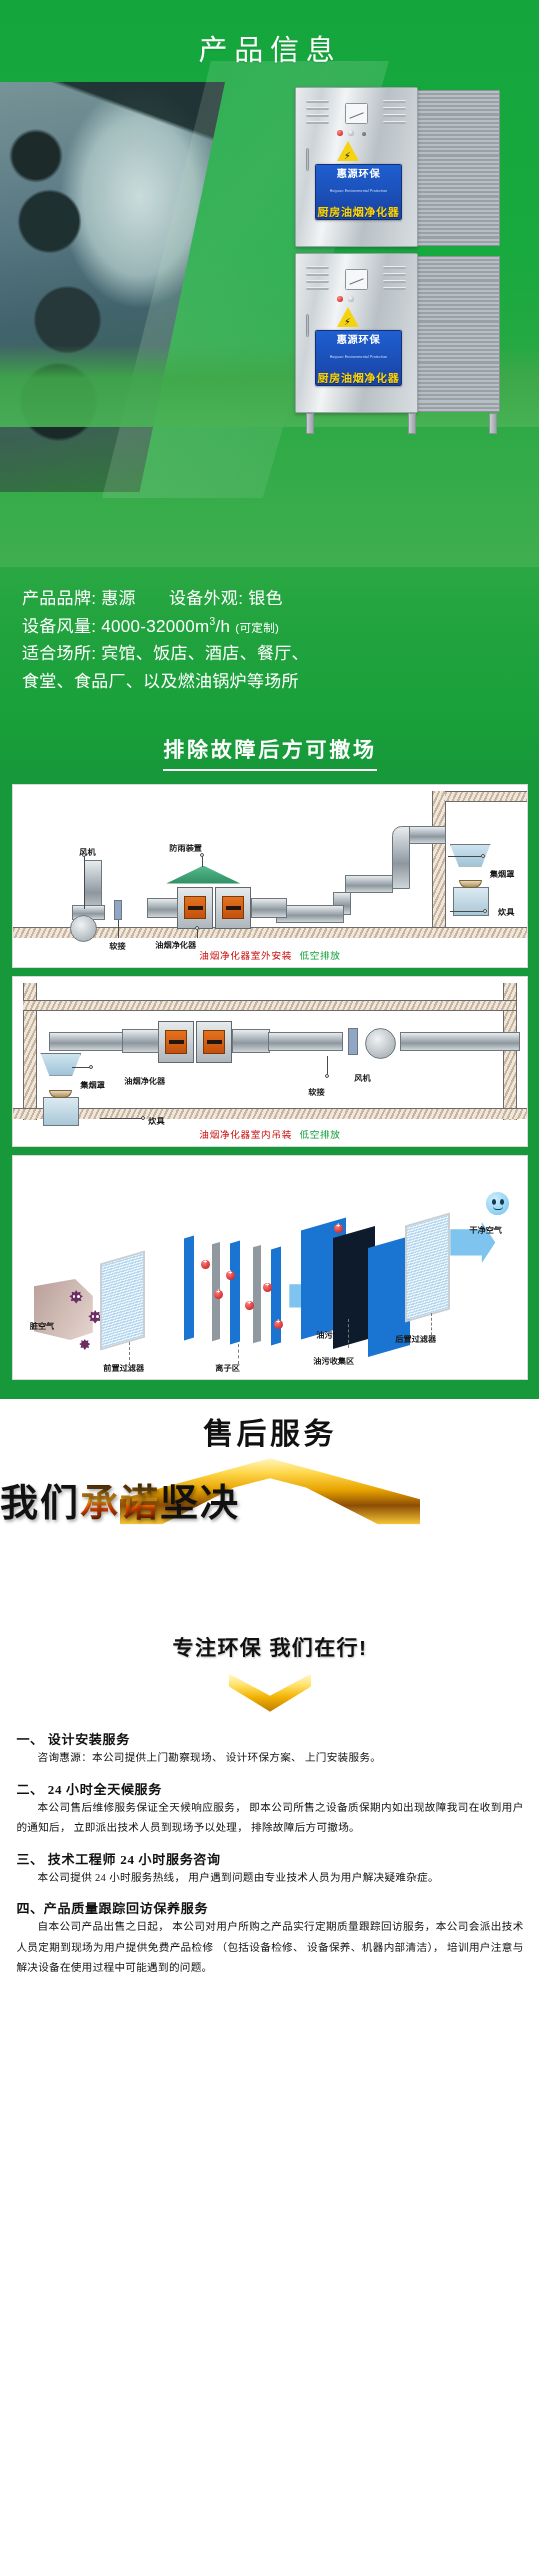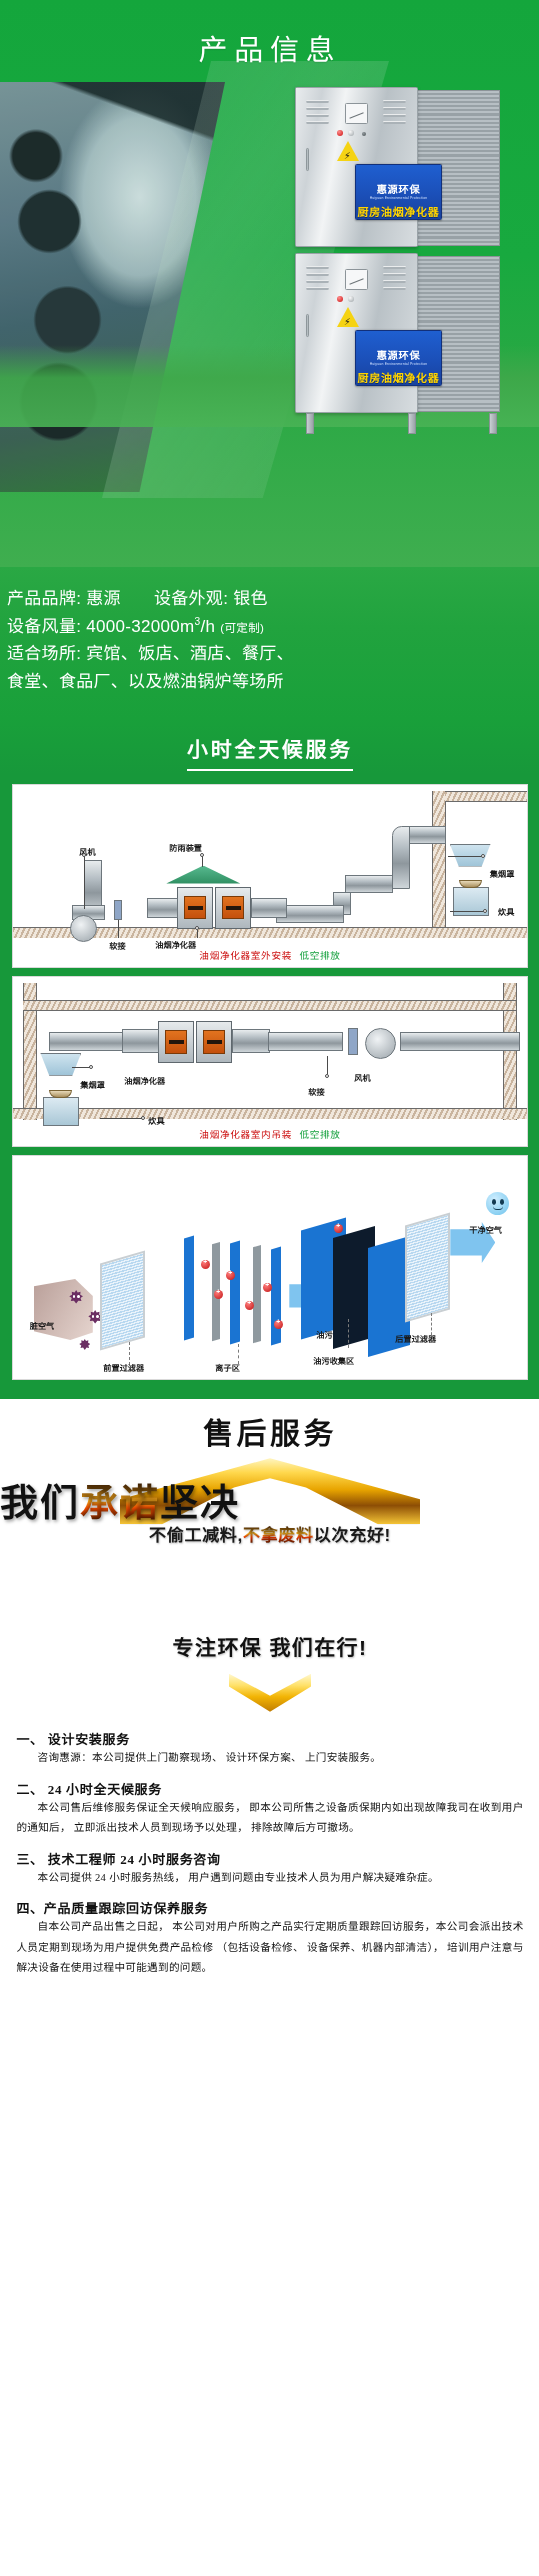--- a/index.html
+++ b/index.html
@@ -84,43 +84,42 @@
   .warn{
     position:absolute; left:41px; top:53px; width:0; height:0;
     border-left:11.6px solid transparent; border-right:11.6px solid transparent;
     border-bottom:20.5px solid #f5d313;
   }
   .warn:after{ content:"\26A1"; position:absolute; left:-4.1px; top:9px; font-size:9.6px; color:#1a1a1a; }
   .label-plate{
     position:absolute; left:19px; top:76px; width:87px; height:56px;
     background:linear-gradient(180deg,#1f5fd0 0%,#1b4fb8 55%,#18429e 100%);
     border:0.7px solid #12307a; border-radius:1.4px;
-    display:flex; flex-direction:column; align-items:center; justify-content:flex-end;
+    display:flex; flex-direction:column; align-items:center; justify-content:space-between;
     box-shadow:0 0.7px 2px rgba(0,0,0,.3);
-    margin-left:40px;
   }
   .label-plate .l1{ color:#ffffff; font-size:10.2px; font-weight:bold; letter-spacing:0.7px; }
   .label-plate .l1s{ color:#cfe0ff; font-size:3.4px; letter-spacing:0.2px; margin-top:0.7px; }
   .label-plate .l2{ color:#ffd400; font-size:11px; font-weight:bold; letter-spacing:0.7px; margin-top:2.7px;
     text-shadow:0 0.7px 0 rgba(0,0,0,.35); }
   .handle{ position:absolute; left:9.6px; top:60px; width:3.4px; height:23px; background:#b6bec2; border:0.7px solid #8e979b; border-radius:1.4px;}
   .filterbox{
     position:absolute; left:122px; width:83px;
     background:repeating-linear-gradient(180deg,#b7bfc4 0 2px,#98a1a6 2px 4.1px);
     border:0.7px solid #8c9398;
   }
   .filterbox.top{ top:2.7px; height:156px; }
   .filterbox.bot{ top:169px; height:156px; }
   .legs{ position:absolute; left:4.1px; top:326px; width:198px; height:20.5px; }
   .legs span{ position:absolute; width:8.2px; height:20.5px; background:linear-gradient(90deg,#c8cfd3,#9ba3a8); border:0.7px solid #8b9398; }
 
   
   .specs{
     background:linear-gradient(180deg,#2aa844 0%,#21a33e 40%,#19a03a 100%);
-    padding:18px 18px 23px 7px;
+    padding:18px 18px 23px 22px;
     color:#ffffff;
   }
   .spec-row{
     font-size:17px;
     line-height:1.62;
     letter-spacing:0.3px;
     white-space:nowrap;
     font-weight:400;
   }
   .spec-row .gap{ display:inline-block; width:23px; }
@@ -362,21 +361,21 @@
     <div class="spec-row">
       <span>适合场所:</span>
       <span>宾馆、饭店、酒店、餐厅、</span>
     </div>
     <div class="spec-row">
       <span>食堂、食品厂、以及燃油锅炉等场所</span>
     </div>
   </div>
 
   <div class="sec-head">
-    <span class="t">小时全天候服务</span>
+    <span class="t">排除故障后方可撤场</span>
   </div>
   <div class="sec-head-pad"></div>
 
   <div class="diagrams">
 
     <div class="panel d1">
 
       <div class="wall" style="right:81px;top:6.8px;height:147px"></div>
       <div class="ceil" style="right:0;top:6.8px;width:82px"></div>
       <div class="ground" style="bottom:29px"></div>
@@ -535,23 +534,20 @@
   </div>
 
   <div class="after">
     <div class="after-title">售后服务</div>
 
     <div class="ribbon">
       <div class="gold"></div>
       <div class="slogan1">
         <span>我们</span><span class="fire">承诺</span><span>坚决</span>
       </div>
-      <div class="slogan2">
-        <span>不偷工减料,</span><span class="fire2">不拿废料</span><span>以次充好!</span>
-      </div>
     </div>
 
     <div class="slogan3">专注环保 我们在行!</div>
     <div class="chev"></div>
   </div>
 
   <div class="terms">
     <div class="term-h">一、 设计安装服务</div>
     <div class="term-p">咨询惠源：本公司提供上门勘察现场、 设计环保方案、 上门安装服务。</div>
 

